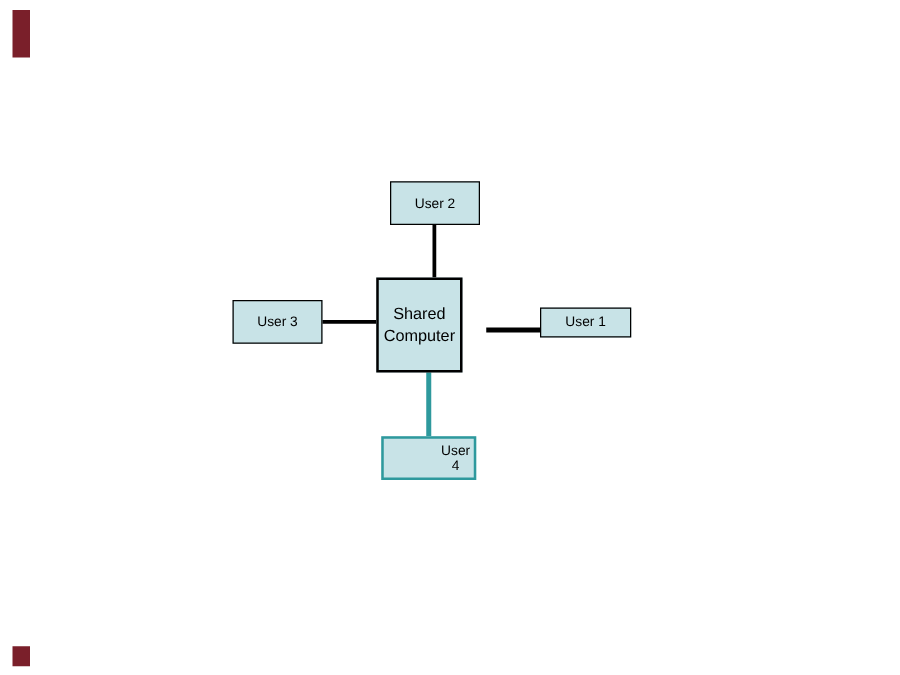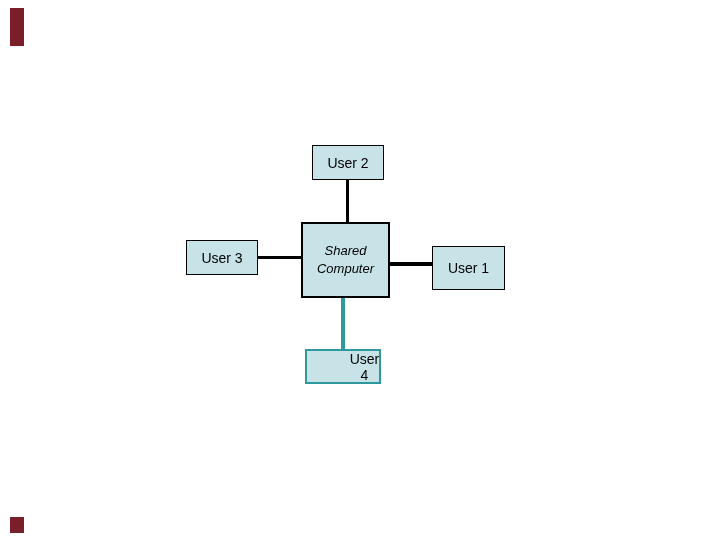--- a/index.html
+++ b/index.html
@@ -32,37 +32,36 @@
   .node {
     position: absolute;
     box-sizing: border-box;
     background: #c8e3e7;
     border: 1px solid #000000;
     display: flex;
     align-items: center;
     justify-content: center;
     text-align: center;
     color: #000000;
-    font-size: 14px;
+    font-size: 11px;
     letter-spacing: 0px;
   }
   .node-user2 { left: 312px; top: 145px; width: 72px; height: 35px; }
   .node-user3 { left: 186px; top: 240px; width: 72px; height: 35px; }
-  .node-user1 { left: 432px; top: 246px; width: 73px; height: 44px; }
+  .node-user1 { left: 432px; top: 246px; width: 73px; height: 24px; }
   .node-user4 {
     left: 305px; top: 349px; width: 76px; height: 35px;
     border: 2px solid #2e999d;
     padding-left: 43px;
   }
   .node-shared {
-    left: 301px; top: 222px; width: 89px; height: 76px;
+    left: 301px; top: 222px; width: 69px; height: 76px;
     border: 2px solid #000000;
     font-size: 13px;
     line-height: 18px;
-    font-style: italic;
   }
   .node-label { display: block; }
   
   .connector {
     position: absolute;
     background: #000000;
   }
   .conn-user2 { left: 346px; top: 180px; width: 3px;  height: 42px; }
   .conn-user3 { left: 257px; top: 256px; width: 44px; height: 3px;  }
   .conn-user1 { left: 389px; top: 262px; width: 43px; height: 4px;  }

